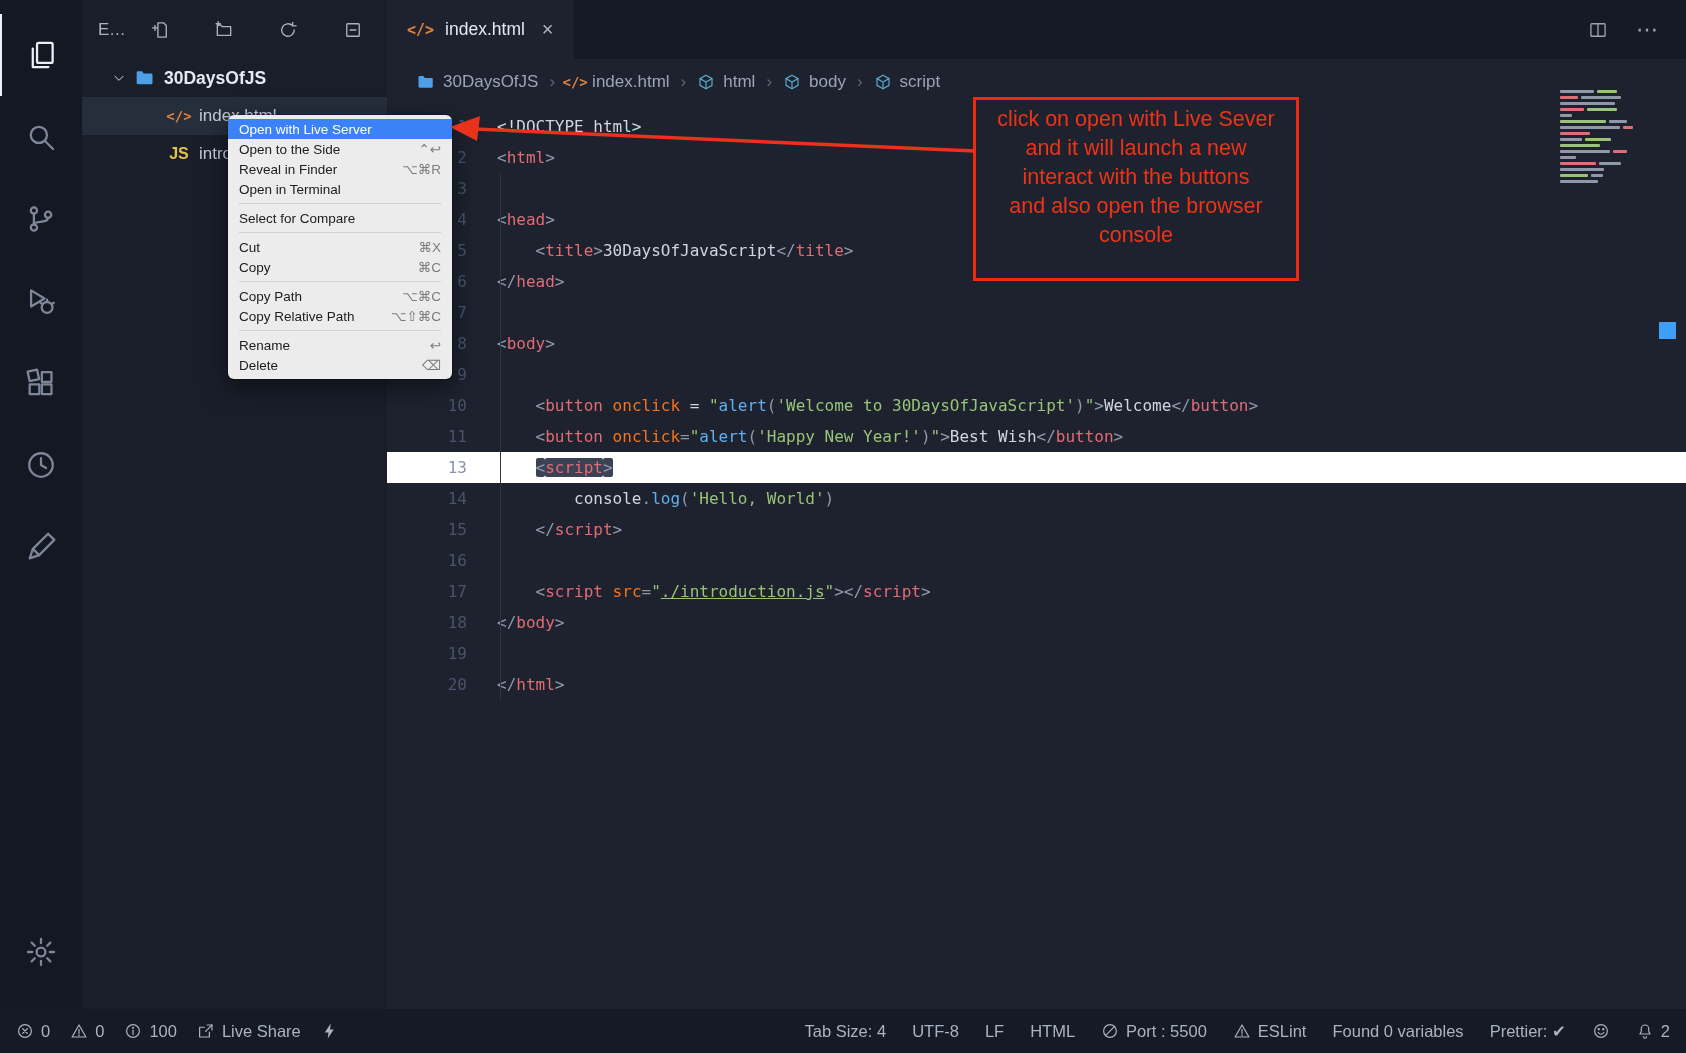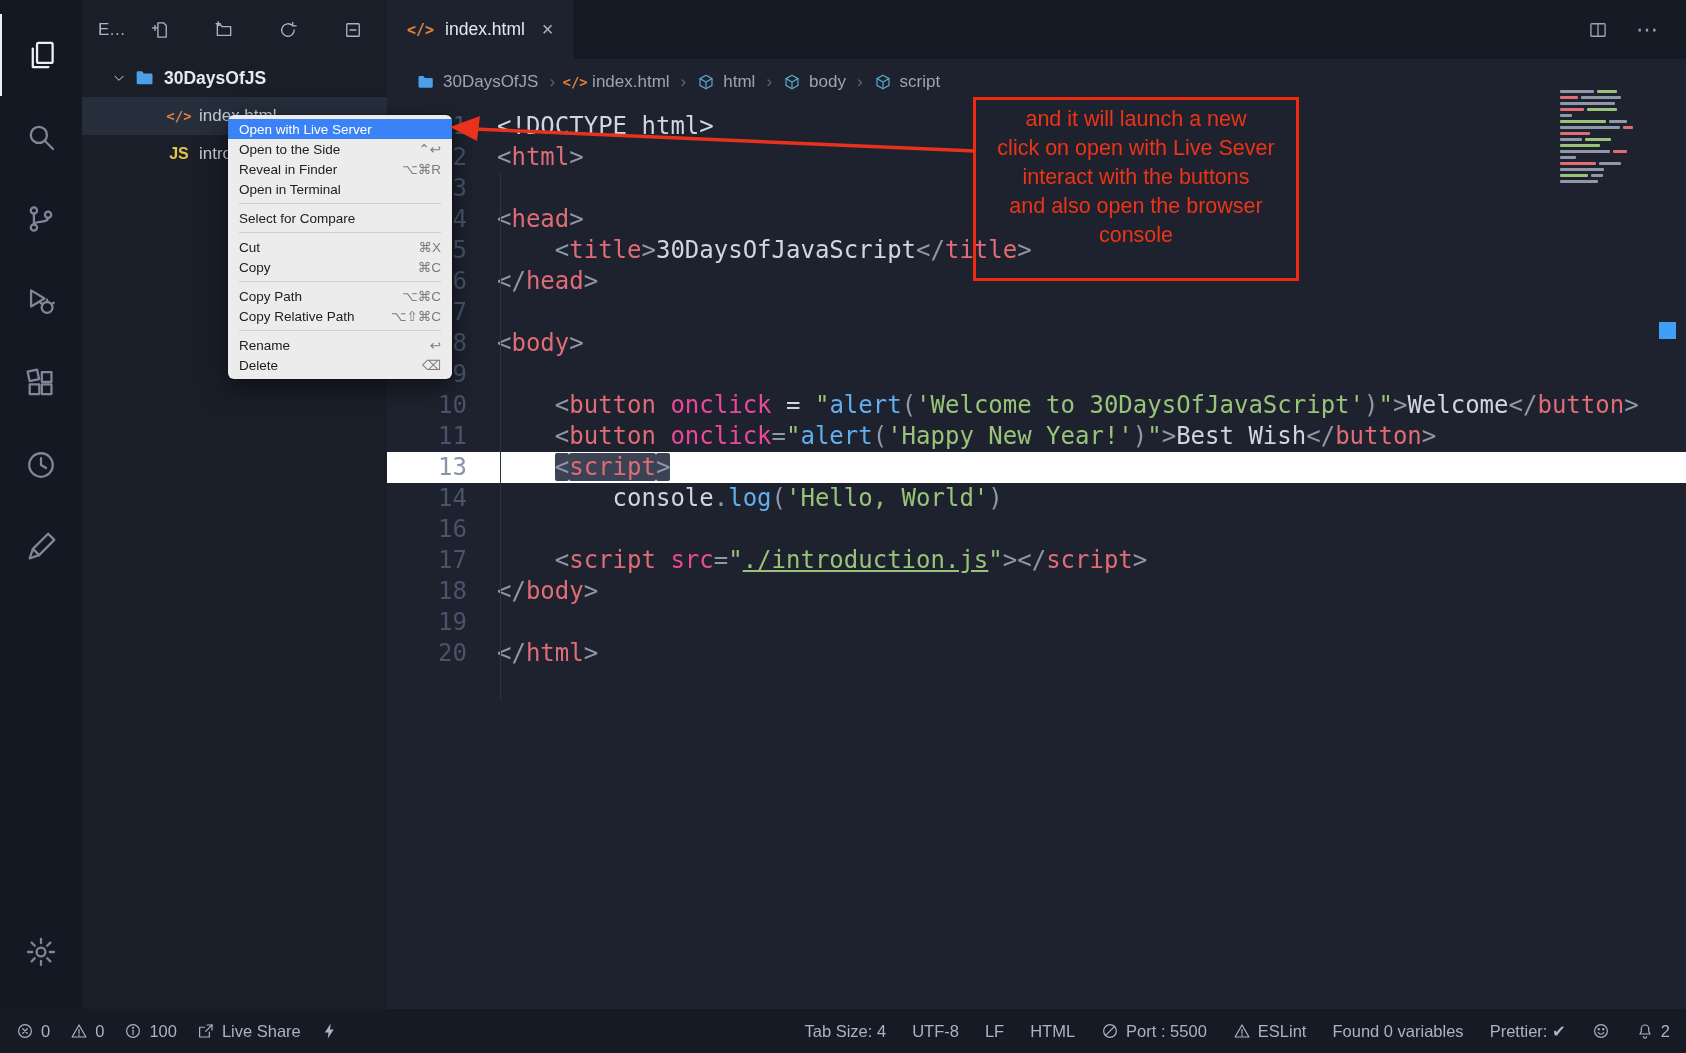--- a/index.html
+++ b/index.html
@@ -38,27 +38,27 @@
   .more-dots{font-size:22px;letter-spacing:2px;cursor:pointer}
 
   
   .breadcrumb{position:absolute;left:387px;top:59px;right:0;height:46px;display:flex;align-items:center;
        padding-left:30px;gap:9px;color:#9aa4b6;font-size:17px;background:#1d222e}
   .bc-item{display:flex;align-items:center;gap:8px;cursor:pointer}
   .bc-sep{color:#5f687a;font-size:17px;margin:0 2px}
 
   
   #code{position:absolute;left:387px;top:105px;right:0;bottom:44px;font-family:"DejaVu Sans Mono",monospace;
-        font-size:24px;line-height:31px;padding-top:6px;color:#cfd6e0;overflow:hidden}
+        font-size:16px;line-height:31px;padding-top:6px;color:#cfd6e0;overflow:hidden}
   .cl{display:flex;height:31px;white-space:pre}
   .cl .ln{flex:0 0 80px;text-align:right;color:#49536a;user-select:none}
   .cl .ct{margin-left:30px}
   .cl.hl{background:#ffffff}
   .cl.hl .ln{color:#8a93a8}
-  .tk-p{color:#cfd6e0}.tk-g{color:#8f98a8}.tk-t{color:#e06c75}.tk-a{color:#ec4899}
+  .tk-p{color:#cfd6e0}.tk-g{color:#8f98a8}.tk-t{color:#e06c75}.tk-a{color:#f97316}
   .tk-s{color:#98c379}.tk-f{color:#61afef}.tk-l{color:#98c379;text-decoration:underline}
   .box{background:#3a4254;border-radius:2px}
   #indent-guide{position:absolute;left:500px;top:173px;width:1px;height:527px;background:#2d3340;z-index:1}
 
   
   #minimap{position:absolute;right:40px;top:90px;width:86px;z-index:2}
   .mm-row{height:3px;margin-bottom:3px;display:flex;gap:3px}
   .mm-seg{height:3px;border-radius:1px}
   #scrollmark{position:absolute;right:10px;top:322px;width:17px;height:17px;background:#3f9ef5;z-index:2}
 
@@ -290,20 +290,21 @@
     <div class="cl"><span class="ln">4</span><span class="ct"><span class="tk-g">&lt;</span><span class="tk-t">head</span><span class="tk-g">&gt;</span></span></div>
     <div class="cl"><span class="ln">5</span><span class="ct"><span class="tk-p">    </span><span class="tk-g">&lt;</span><span class="tk-t">title</span><span class="tk-g">&gt;</span><span class="tk-p">30DaysOfJavaScript</span><span class="tk-g">&lt;/</span><span class="tk-t">title</span><span class="tk-g">&gt;</span></span></div>
     <div class="cl"><span class="ln">6</span><span class="ct"><span class="tk-g">&lt;/</span><span class="tk-t">head</span><span class="tk-g">&gt;</span></span></div>
     <div class="cl"><span class="ln">7</span><span class="ct"></span></div>
     <div class="cl"><span class="ln">8</span><span class="ct"><span class="tk-g">&lt;</span><span class="tk-t">body</span><span class="tk-g">&gt;</span></span></div>
     <div class="cl"><span class="ln">9</span><span class="ct"></span></div>
     <div class="cl"><span class="ln">10</span><span class="ct"><span class="tk-p">    </span><span class="tk-g">&lt;</span><span class="tk-t">button</span><span class="tk-p"> </span><span class="tk-a">onclick</span><span class="tk-p"> = </span><span class="tk-s">"</span><span class="tk-f">alert</span><span class="tk-g">(</span><span class="tk-s">'Welcome to 30DaysOfJavaScript'</span><span class="tk-g">)</span><span class="tk-s">"</span><span class="tk-g">&gt;</span><span class="tk-p">Welcome</span><span class="tk-g">&lt;/</span><span class="tk-t">button</span><span class="tk-g">&gt;</span></span></div>
     <div class="cl"><span class="ln">11</span><span class="ct"><span class="tk-p">    </span><span class="tk-g">&lt;</span><span class="tk-t">button</span><span class="tk-p"> </span><span class="tk-a">onclick</span><span class="tk-g">=</span><span class="tk-s">"</span><span class="tk-f">alert</span><span class="tk-g">(</span><span class="tk-s">'Happy New Year!'</span><span class="tk-g">)</span><span class="tk-s">"</span><span class="tk-g">&gt;</span><span class="tk-p">Best Wish</span><span class="tk-g">&lt;/</span><span class="tk-t">button</span><span class="tk-g">&gt;</span></span></div>
     <div class="cl hl"><span class="ln">13</span><span class="ct"><span class="tk-p">    </span><span class="tk-g box">&lt;</span><span class="tk-t box">script</span><span class="tk-g box">&gt;</span></span></div>
     <div class="cl"><span class="ln">14</span><span class="ct"><span class="tk-p">        </span><span class="tk-p">console</span><span class="tk-g">.</span><span class="tk-f">log</span><span class="tk-g">(</span><span class="tk-s">'Hello, World'</span><span class="tk-g">)</span></span></div>
+    <div class="cl"><span class="ln">15</span><span class="ct"><span class="tk-p">    </span><span class="tk-g">&lt;/</span><span class="tk-t">script</span><span class="tk-g">&gt;</span></span></div>
     <div class="cl"><span class="ln">16</span><span class="ct"></span></div>
     <div class="cl"><span class="ln">17</span><span class="ct"><span class="tk-p">    </span><span class="tk-g">&lt;</span><span class="tk-t">script</span><span class="tk-p"> </span><span class="tk-a">src</span><span class="tk-g">=</span><span class="tk-s">"</span><span class="tk-l">./introduction.js</span><span class="tk-s">"</span><span class="tk-g">&gt;</span><span class="tk-g">&lt;/</span><span class="tk-t">script</span><span class="tk-g">&gt;</span></span></div>
     <div class="cl"><span class="ln">18</span><span class="ct"><span class="tk-g">&lt;/</span><span class="tk-t">body</span><span class="tk-g">&gt;</span></span></div>
     <div class="cl"><span class="ln">19</span><span class="ct"></span></div>
     <div class="cl"><span class="ln">20</span><span class="ct"><span class="tk-g">&lt;/</span><span class="tk-t">html</span><span class="tk-g">&gt;</span></span></div>
   </div>
 <div id="indent-guide"></div>
 <div id="minimap">
     <div class="mm-row">
       <div class="mm-seg" style="background: rgb(143, 152, 168); width: 34px;"></div>
@@ -359,22 +360,22 @@
       <div class="mm-seg" style="background: rgb(152, 195, 121); width: 28px;"></div>
       <div class="mm-seg" style="background: rgb(143, 152, 168); width: 12px;"></div>
     </div>
     <div class="mm-row">
       <div class="mm-seg" style="background: rgb(143, 152, 168); width: 38px;"></div>
     </div>
   </div>
 <div id="scrollmark"></div>
 
 <div class="note" id="note">
+    <div>click on open with Live Sever</div>
     <div>and it will launch a new</div>
-    <div>click on open with Live Sever</div>
     <div>interact with the buttons</div>
     <div>and also open the browser</div>
     <div>console</div>
   </div>
 <svg class="arrow-overlay" width="1686" height="1053">
   <line x1="975" y1="151" x2="474" y2="129" stroke="#e8321c" stroke-width="3.5"></line>
   <polygon points="450,127 480,116 477,141" fill="#e8321c"></polygon>
 </svg>
 
 <div class="ctx-menu" id="ctx">

